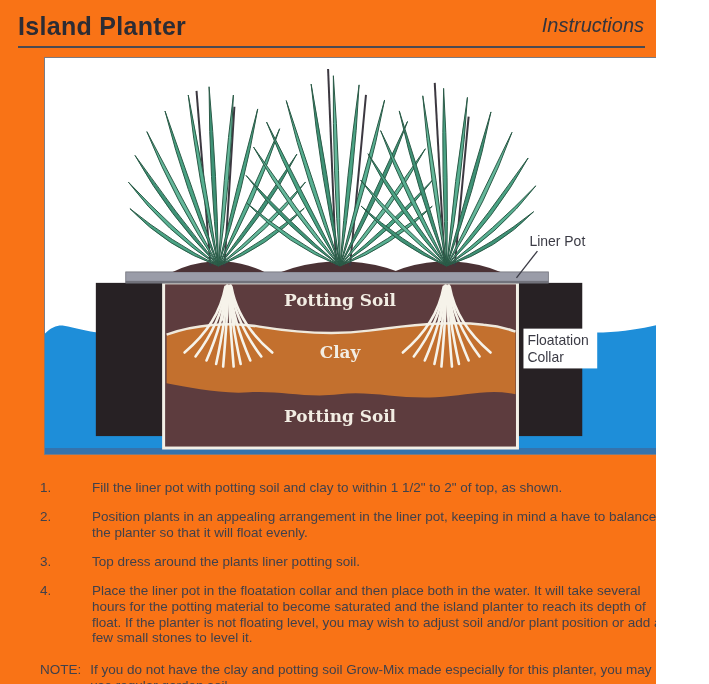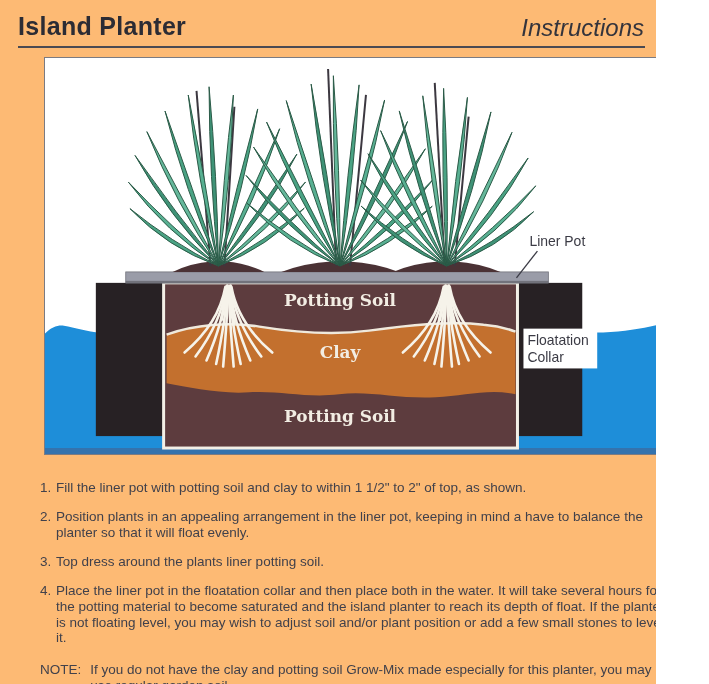--- a/index.html
+++ b/index.html
@@ -1,32 +1,32 @@
 <!DOCTYPE html>
 <html><head>
 <meta charset="utf-8">
 <style>
   html,body{margin:0;padding:0;background:#ffffff;}
-  .page{position:relative;width:656px;height:684px;background:#fdba74;overflow:hidden;
+  .page{position:relative;width:656px;height:684px;background:#f97316;overflow:hidden;
         font-family:"Liberation Sans",sans-serif;}
   .title{position:absolute;left:18px;top:12px;margin:0;font-size:25px;font-weight:bold;
          color:#2c2c34;letter-spacing:0.3px;}
-  .subtitle{position:absolute;right:12px;top:14px;font-size:24px;font-style:italic;
+  .subtitle{position:absolute;right:12px;top:14px;font-size:20px;font-style:italic;
             color:#34343c;}
   .header-rule{position:absolute;left:18px;right:11px;top:46px;height:2px;background:#4a4a52;}
   .diagram-box{position:absolute;left:44px;top:57px;width:620px;height:398px;
                border:1px solid #7b7b82;box-sizing:border-box;background:#ffffff;}
   .diagram-box svg{display:block;width:618px;height:396px;}
   .diag-label-serif{font-family:"DejaVu Serif",serif;font-weight:bold;font-size:17px;}
   .diag-label-sans{font-family:"Liberation Sans",sans-serif;font-size:14px;fill:#3b3b45;}
   .instructions{position:absolute;left:40px;top:480px;width:627px;
                 font-size:13.5px;line-height:1.18;color:#41414b;}
   .instr-item{display:flex;margin-bottom:13px;}
   .instr-num{flex:none;width:16px;}
-  .instr-text{flex:1;}
+  .instr-text{flex:1;margin-left:36px;}
   .note-row{display:flex;margin-top:16px;}
   .note-label{flex:none;margin-right:9px;}
   .note-text{flex:1;max-width:566px;}
 </style>
 </head>
 <body>
 
 <div class="page">
 
   <h1 class="title">Island Planter</h1>

